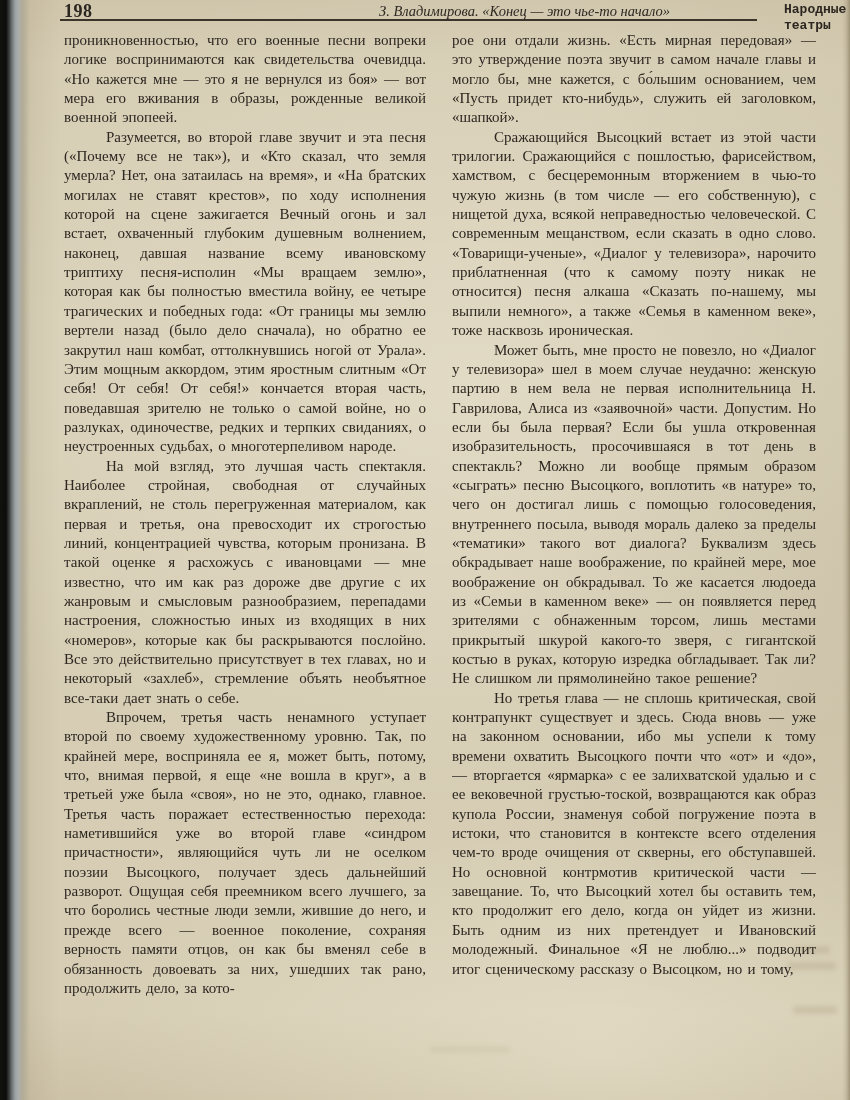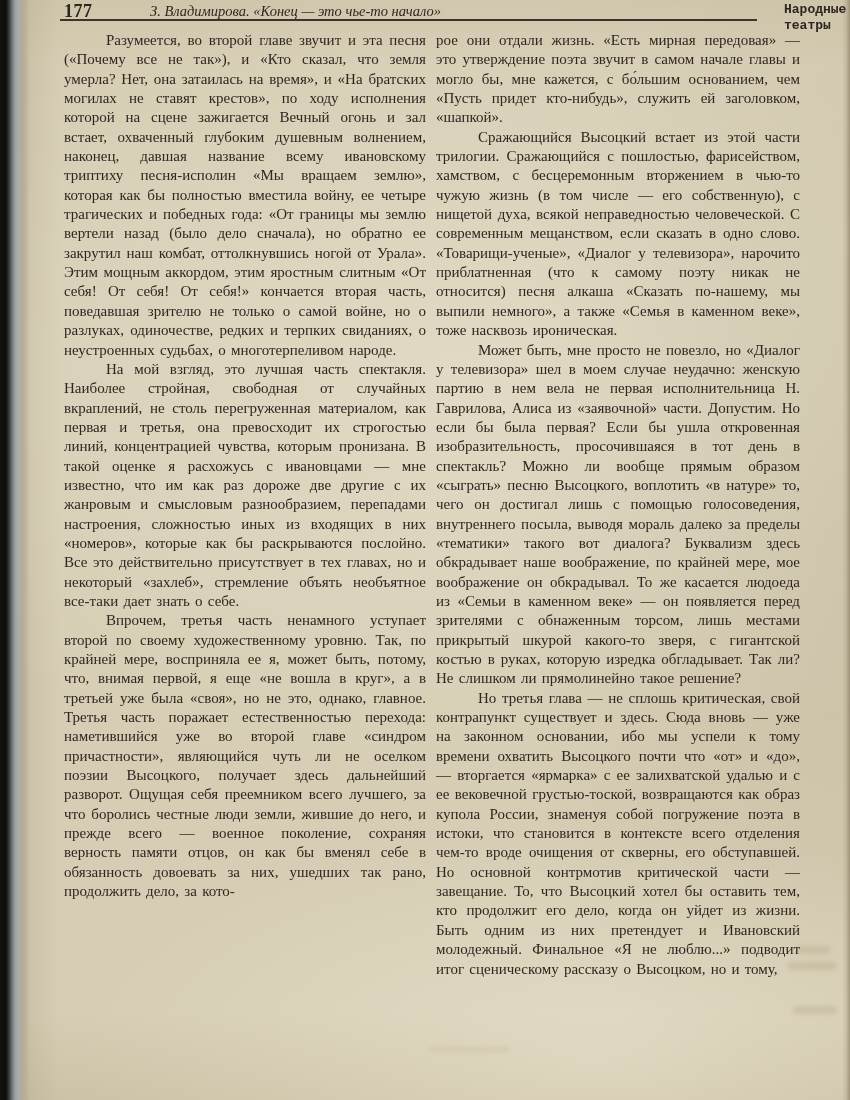--- a/index.html
+++ b/index.html
@@ -36,62 +36,63 @@
   .smudge.s2{left:788px;top:962px;width:48px;height:8px;}
   .smudge.s3{left:793px;top:1006px;width:44px;height:8px;}
   .smudge.s4{left:430px;top:1046px;width:80px;height:7px;opacity:.5;}
 
   
   .page-number{
     position:absolute;left:64px;top:1px;
     font-size:18px;font-weight:bold;color:#2c2620;letter-spacing:.5px;
   }
   .running-head{
-    position:absolute;left:150px;top:3px;width:520px;text-align:left;
+    position:absolute;left:150px;top:3px;width:520px;text-align:right;
     font-size:14.5px;font-style:italic;color:#2e2822;
   }
   .header-rule{
     position:absolute;left:60px;top:19px;width:697px;height:2px;
     background:#3b342b;
   }
   .section-label{
     position:absolute;left:784px;top:2px;width:62px;
     font-size:13px;font-weight:bold;line-height:16px;color:#2c2620;
     font-family:Liberation Mono, monospace;
   }
 
   
   .column{
     position:absolute;top:31px;height:1014px;overflow:hidden;
     font-size:15px;line-height:19.35px;color:#2d2721;
     text-align:justify;word-spacing:1.5px;
   }
   .column.left{left:64px;width:362px;}
-  .column.right{left:436px;width:364px;}
+  .column.right{left:452px;width:364px;}
   .column p{margin:0;}
   .column p.indent{text-indent:42px;}
 </style>
 </head>
 <body>
 
 <div class="paper"></div>
 <div class="binding"></div>
 <div class="right-edge"></div>
 
 <div class="smudge s1"></div>
 <div class="smudge s2"></div>
 <div class="smudge s3"></div>
 <div class="smudge s4"></div>
 
-<div class="page-number">177</div>
+<div class="page-number">198</div>
 <div class="running-head">З. Владимирова. «Конец — это чье-то начало»</div>
 <div class="header-rule"></div>
 <div class="section-label">Народные театры</div>
 
 <div class="column left">
+  <p class="noindent">проникновенностью, что его военные песни вопреки логике воспринимаются как свидетельства очевидца. «Но кажется мне — это я не вернулся из боя» — вот мера его вживания в образы, рожденные великой военной эпопеей.</p>
   <p class="indent">Разумеется, во второй главе звучит и эта песня («Почему все не так»), и «Кто сказал, что земля умерла? Нет, она затаилась на время», и «На братских могилах не ставят крестов», по ходу исполнения которой на сцене зажигается Вечный огонь и зал встает, охваченный глубоким душевным волнением, наконец, давшая название всему ивановскому триптиху песня-исполин «Мы вращаем землю», которая как бы полностью вместила войну, ее четыре трагических и победных года: «От границы мы землю вертели назад (было дело сначала), но обратно ее закрутил наш комбат, оттолкнувшись ногой от Урала». Этим мощным аккордом, этим яростным слитным «От себя! От себя! От себя!» кончается вторая часть, поведавшая зрителю не только о самой войне, но о разлуках, одиночестве, редких и терпких свиданиях, о неустроенных судьбах, о многотерпеливом народе.</p>
   <p class="indent">На мой взгляд, это лучшая часть спектакля. Наиболее стройная, свободная от случайных вкраплений, не столь перегруженная материалом, как первая и третья, она превосходит их строгостью линий, концентрацией чувства, которым пронизана. В такой оценке я расхожусь с ивановцами — мне известно, что им как раз дороже две другие с их жанровым и смысловым разнообразием, перепадами настроения, сложностью иных из входящих в них «номеров», которые как бы раскрываются послойно. Все это действительно присутствует в тех главах, но и некоторый «захлеб», стремление объять необъятное все-таки дает знать о себе.</p>
   <p class="indent">Впрочем, третья часть ненамного уступает второй по своему художественному уровню. Так, по крайней мере, восприняла ее я, может быть, потому, что, внимая первой, я еще «не вошла в круг», а в третьей уже была «своя», но не это, однако, главное. Третья часть поражает естественностью перехода: наметившийся уже во второй главе «синдром причастности», являющийся чуть ли не оселком поэзии Высоцкого, получает здесь дальнейший разворот. Ощущая себя преемником всего лучшего, за что боролись честные люди земли, жившие до него, и прежде всего — военное поколение, сохраняя верность памяти отцов, он как бы вменял себе в обязанность довоевать за них, ушедших так рано, продолжить дело, за кото-</p>
 </div>
 
 <div class="column right">
   <p class="noindent">рое они отдали жизнь. «Есть мирная передовая» — это утверждение поэта звучит в самом начале главы и могло бы, мне кажется, с бо́льшим основанием, чем «Пусть придет кто-нибудь», служить ей заголовком, «шапкой».</p>
   <p class="indent">Сражающийся Высоцкий встает из этой части трилогии. Сражающийся с пошлостью, фарисейством, хамством, с бесцеремонным вторжением в чью-то чужую жизнь (в том числе — его собственную), с нищетой духа, всякой неправедностью человеческой. С современным мещанством, если сказать в одно слово. «Товарищи-ученые», «Диалог у телевизора», нарочито приблатненная (что к самому поэту никак не относится) песня алкаша «Сказать по-нашему, мы выпили немного», а также «Семья в каменном веке», тоже насквозь ироническая.</p>
   <p class="indent">Может быть, мне просто не повезло, но «Диалог у телевизора» шел в моем случае неудачно: женскую партию в нем вела не первая исполнительница Н. Гаврилова, Алиса из «заявочной» части. Допустим. Но если бы была первая? Если бы ушла откровенная изобразительность, просочившаяся в тот день в спектакль? Можно ли вообще прямым образом «сыграть» песню Высоцкого, воплотить «в натуре» то, чего он достигал лишь с помощью голосоведения, внутреннего посыла, выводя мораль далеко за пределы «тематики» такого вот диалога? Буквализм здесь обкрадывает наше воображение, по крайней мере, мое воображение он обкрадывал. То же касается людоеда из «Семьи в каменном веке» — он появляется перед зрителями с обнаженным торсом, лишь местами прикрытый шкурой какого-то зверя, с гигантской костью в руках, которую изредка обгладывает. Так ли? Не слишком ли прямолинейно такое решение?</p>
   <p class="indent">Но третья глава — не сплошь критическая, свой контрапункт существует и здесь. Сюда вновь — уже на законном основании, ибо мы успели к тому времени охватить Высоцкого почти что «от» и «до», — вторгается «ярмарка» с ее залихватской удалью и с ее вековечной грустью-тоской, возвращаются как образ купола России, знаменуя собой погружение поэта в истоки, что становится в контексте всего отделения чем-то вроде очищения от скверны, его обступавшей. Но основной контрмотив критической части — завещание. То, что Высоцкий хотел бы оставить тем, кто продолжит его дело, когда он уйдет из жизни. Быть одним из них претендует и Ивановский молодежный. Финальное «Я не люблю...» подводит итог сценическому рассказу о Высоцком, но и тому,</p>

